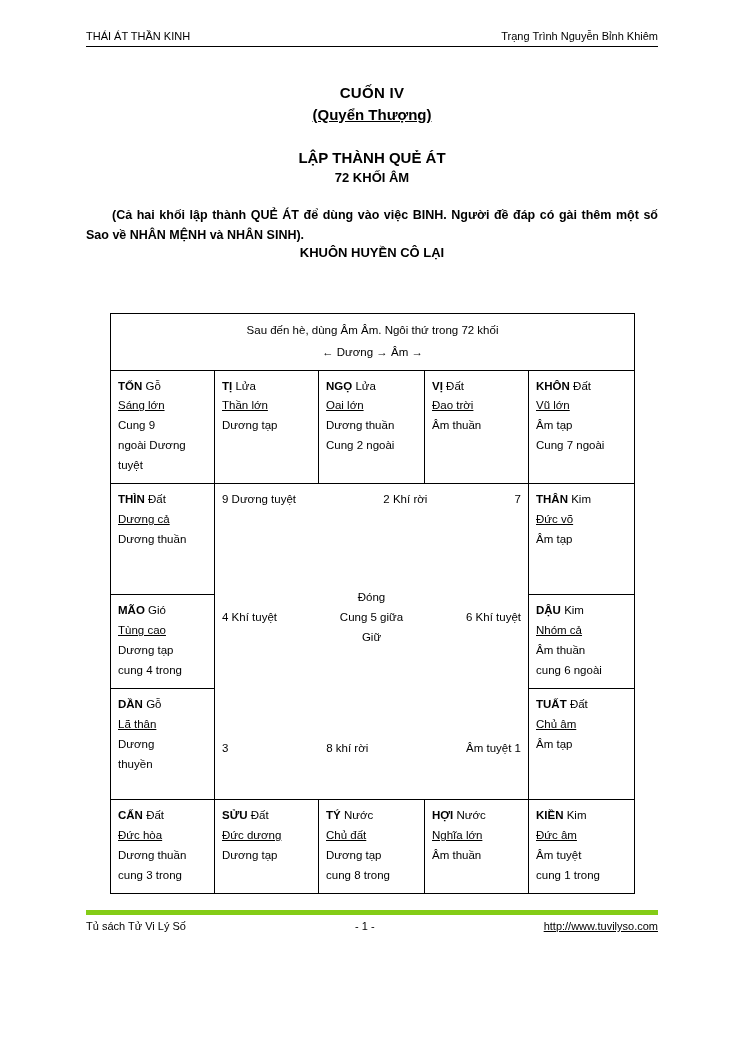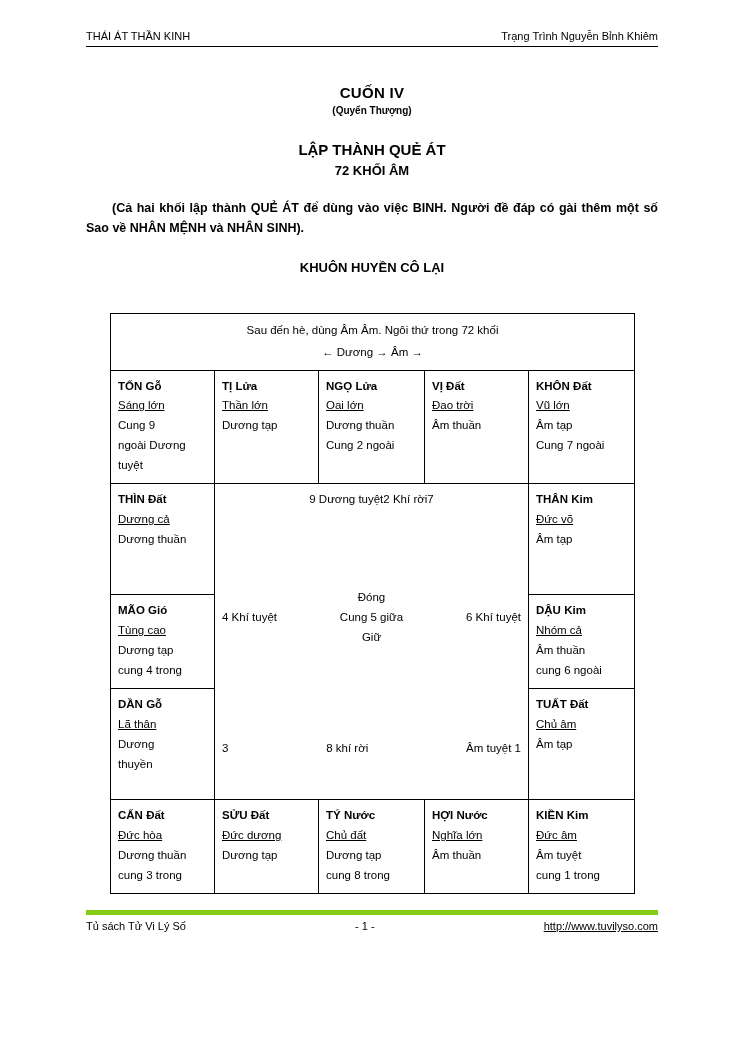--- a/index.html
+++ b/index.html
@@ -47,23 +47,24 @@
     top: 82px;
     text-align: center;
   }
   .t-line1 {
     font-size: 15px;
     font-weight: bold;
     letter-spacing: .3px;
     line-height: 1.45;
   }
   .t-line2 {
-    font-size: 10px;
+    font-size: 15px;
     font-weight: bold;
     line-height: 1.45;
+    text-decoration: underline;
   }
   .t-line3 {
     font-size: 15px;
     font-weight: bold;
     margin-top: 21px;
     line-height: 1.45;
   }
   .t-line4 {
     font-size: 13px;
     font-weight: bold;
@@ -71,21 +72,20 @@
   }
   .paragraph {
     margin-top: 16px;
     font-size: 12.5px;
     font-weight: bold;
     text-align: justify;
     line-height: 1.6;
     text-indent: 26px;
   }
   .t-line5 {
-    margin-top: 22px;
     font-size: 13px;
     font-weight: bold;
     text-align: center;
   }
 
   
   .grid-wrap {
     position: absolute;
     left: 110px;
     top: 313px;
@@ -106,28 +106,28 @@
   .cap-cell {
     text-align: center;
     border-bottom: 1px solid #000 !important;
     padding-top: 7px !important;
     padding-bottom: 7px !important;
   }
   .cap-line1 { font-size: 11.5px; }
   .cap-line2 { font-size: 11.5px; margin-top: 2px; }
 
   .nm { font-weight: bold; }
-  .nm-sub { font-weight: bold; }
+  .nm-sub { font-weight: normal; }
   .u { text-decoration: underline; }
   .ln { display: block; white-space: normal; }
   .right { text-align: right; }
 
   .mid-top {
     display: flex;
-    justify-content: center;
+    justify-content: space-between;
     font-size: 11.5px;
   }
   .mid-bottom {
     display: flex;
     justify-content: space-between;
     font-size: 11.5px;
   }
   .mid-row {
     display: flex;
     justify-content: space-between;

